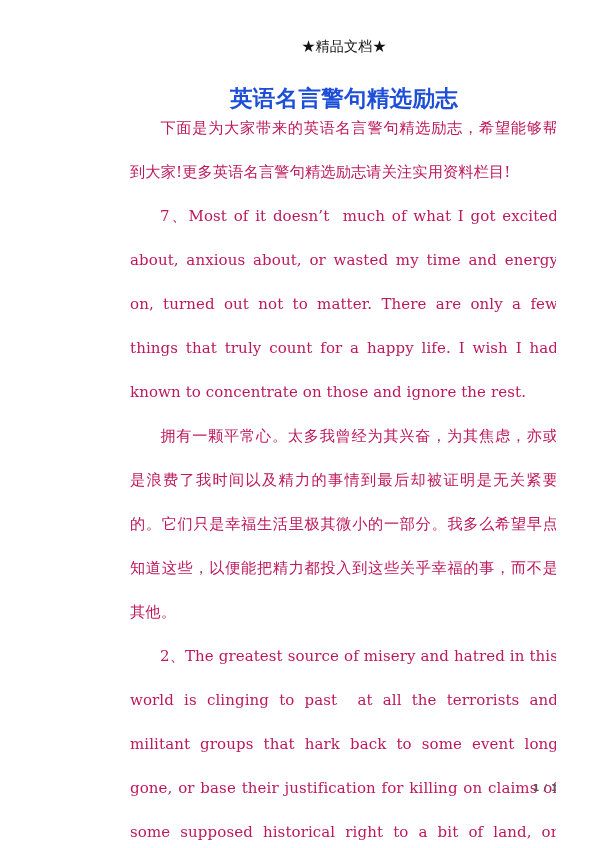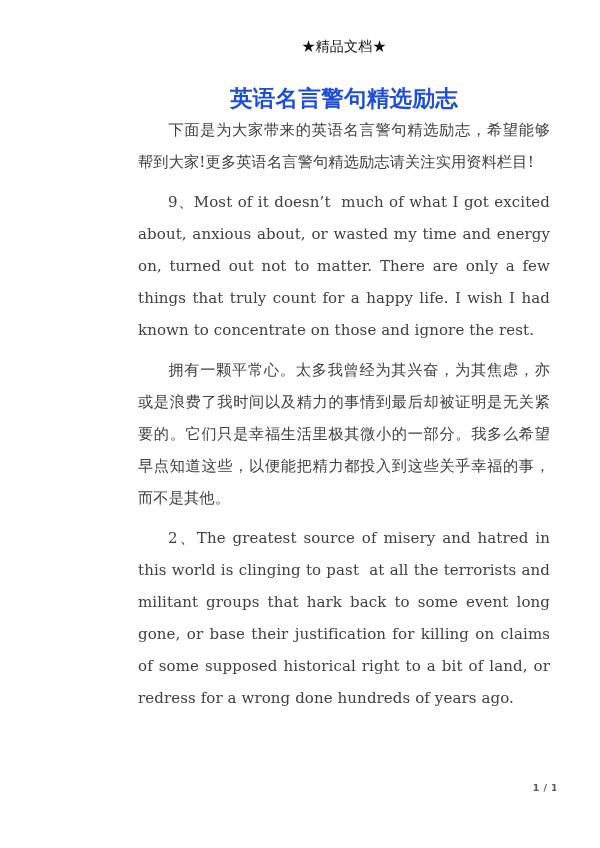--- a/index.html
+++ b/index.html
@@ -54,25 +54,25 @@
 
   
   .body-col {
     position: absolute;
     top: 106px;
     left: 86px;
     width: 428px;
   }
 
   .para {
-    margin: 8px;
+    margin: 0;
     padding: 0;
     font-size: 15.3px;
-    line-height: 32px;
-    color: #404040;
+    line-height: 44px;
+    color: #be185d;
     text-align: justify;
     text-justify: inter-character;
     text-align-last: left;
     white-space: pre-wrap;
     word-break: break-word;
     overflow-wrap: break-word;
   }
 
   
   .para.cjk {
@@ -116,21 +116,21 @@
 <div class="page">
 
   <div class="doc-header">★精品文档★</div>
 
   <h1 class="doc-title">英语名言警句精选励志</h1>
 
   <div class="body-col">
 
     <p class="para cjk">下面是为大家带来的英语名言警句精选励志，希望能够帮到大家!更多英语名言警句精选励志请关注实用资料栏目!</p>
 
-    <p class="para en">9、Most of it doesn’t  much of what I got excited about, anxious about, or wasted my time and energy on, turned out not to matter. There are only a few things that truly count for a happy life. I wish I had known to concentrate on those and ignore the rest.</p>
+    <p class="para en">7、Most of it doesn’t  much of what I got excited about, anxious about, or wasted my time and energy on, turned out not to matter. There are only a few things that truly count for a happy life. I wish I had known to concentrate on those and ignore the rest.</p>
 
     <p class="para cjk">拥有一颗平常心。太多我曾经为其兴奋，为其焦虑，亦或是浪费了我时间以及精力的事情到最后却被证明是无关紧要的。它们只是幸福生活里极其微小的一部分。我多么希望早点知道这些，以便能把精力都投入到这些关乎幸福的事，而不是其他。</p>
 
     <p class="para en">2、The greatest source of misery and hatred in this world is clinging to past  at all the terrorists and militant groups that hark back to some event long gone, or base their justification for killing on claims of some supposed historical right to a bit of land, or redress for a wrong done hundreds of years ago.</p>
 
   </div>
 
   <div class="doc-footer">1 / 1</div>
 
 </div>

